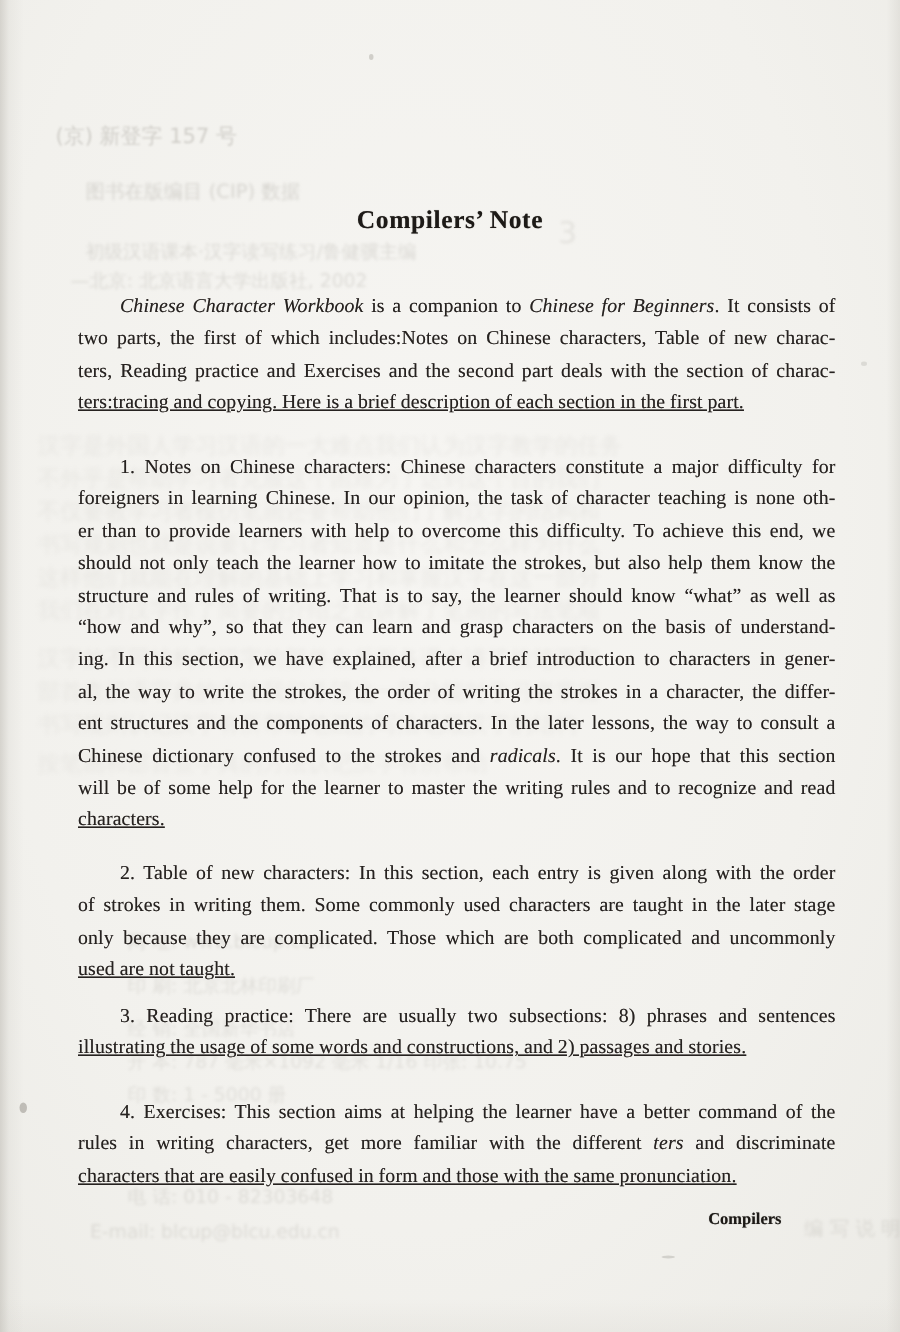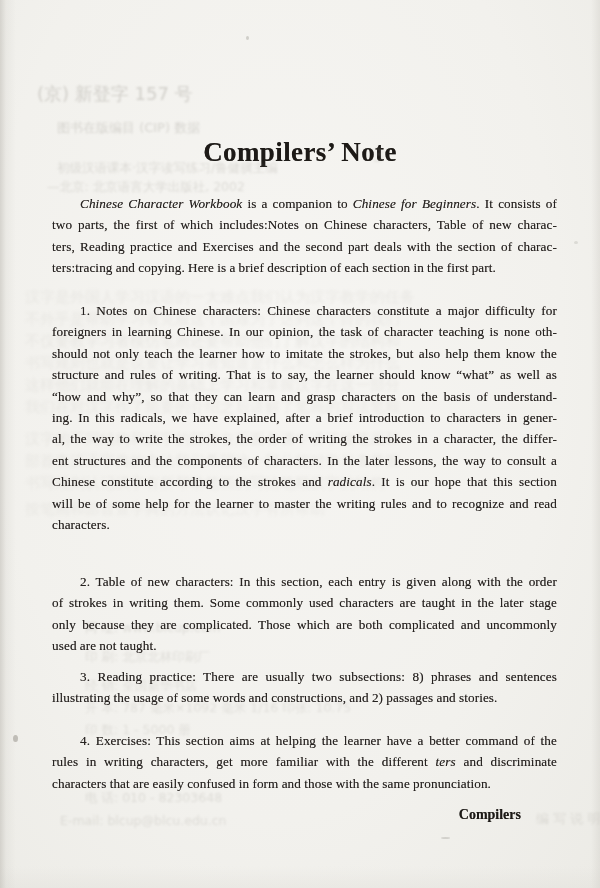--- a/index.html
+++ b/index.html
@@ -7,54 +7,54 @@
     position:relative;width:600px;height:888px;overflow:hidden;
     font-family:"Liberation Serif",serif;
     background:
       linear-gradient(90deg, rgba(190,187,180,.55) 0px, rgba(210,208,202,.25) 6px, rgba(243,242,238,0) 16px),
       linear-gradient(270deg, rgba(214,212,206,.5) 0px, rgba(230,228,223,0) 9px),
       linear-gradient(0deg, rgba(222,220,214,.35) 0px, rgba(230,228,223,0) 22px),
       radial-gradient(ellipse at 46% 38%, #f6f5f2 0%, #f2f1ed 62%, #ecebe6 100%);
   }
   .title{
     position:absolute;top:137px;left:0;width:600px;text-align:center;
-    font-size:27px;font-weight:bold;color:#1d1a17;letter-spacing:.4px;
+    font-size:17px;font-weight:bold;color:#1d1a17;letter-spacing:.4px;
     text-shadow:0 0 .5px rgba(30,25,20,.55);
   }
   .bodytext{position:absolute;left:0;top:0;width:600px;z-index:2;}
   .para{position:absolute;left:52px;width:505px;}
   .p0{top:193px}.p1{top:300px}.p2{top:571px}.p3{top:666px}.p4{top:730px}
   .line{
     height:21.4px;line-height:21.4px;font-size:13.2px;color:#262220;
     white-space:nowrap;text-align:justify;text-align-last:justify;
     word-spacing:-.2px;letter-spacing:.1px;
     text-shadow:0 0 .4px rgba(35,30,25,.5);
     transform-origin:left center;box-sizing:border-box;width:505px;
   }
   .line.first{padding-left:28px;}
-  .line.last{text-align-last:left;}
+  .line.last{text-align-last:left;text-decoration:underline;}
   .line i{font-style:italic;margin-top:32px;}
   .signature{
     position:absolute;top:807px;left:52px;width:469px;text-align:right;
-    font-size:14px;font-weight:bold;color:#1d1a17;z-index:2;
+    font-size:11px;font-weight:bold;color:#1d1a17;z-index:2;
     text-shadow:0 0 .5px rgba(30,25,20,.55);
   }
   .bleedlayer{position:absolute;left:0;top:0;width:600px;height:888px;z-index:1;}
   .bleed{
     position:absolute;color:#aeaba4;white-space:nowrap;
     font-family:"DejaVu Sans",sans-serif;
   }
   .speck{position:absolute;background:#8f8b84;border-radius:50%;}
 </style>
 </head>
 <body>
 
 <div class="page">
   <div class="bleedlayer">
-      <span class="bleed" style="left: 37px; top: 82px; font-size: 18px; opacity: 0.5; filter: blur(0.8px);">(京) 新登字 157 号</span>
+      <span class="bleed" style="left: 37px; top: 82px; font-size: 14px; opacity: 0.5; filter: blur(0.8px);">(京) 新登字 157 号</span>
       <span class="bleed" style="left: 57px; top: 119px; font-size: 13px; opacity: 0.42; filter: blur(0.9px);">图书在版编目 (CIP) 数据</span>
       <span class="bleed" style="left: 57px; top: 160px; font-size: 12.5px; opacity: 0.34; filter: blur(1px);">初级汉语课本·汉字读写练习/鲁健骥主编</span>
       <span class="bleed" style="left: 47px; top: 179px; font-size: 12.5px; opacity: 0.34; filter: blur(1px);">—北京: 北京语言大学出版社, 2002</span>
       <span class="bleed" style="left: 372px; top: 143px; font-size: 20px; opacity: 0.22; filter: blur(1.2px);">3</span>
       <span class="bleed" style="left: 25px; top: 288px; font-size: 15px; opacity: 0.16; filter: blur(1.4px);">汉字是外国人学习汉语的一大难点我们认为汉字教学的任务</span>
       <span class="bleed" style="left: 25px; top: 310px; font-size: 15px; opacity: 0.15; filter: blur(1.4px);">不外乎是帮助学习者克服这个困难为了达到这个目的我们</span>
       <span class="bleed" style="left: 25px; top: 332px; font-size: 15px; opacity: 0.16; filter: blur(1.4px);">不仅要教学习者模仿笔画还要帮助他们了解汉字的结构和</span>
       <span class="bleed" style="left: 25px; top: 354px; font-size: 15px; opacity: 0.15; filter: blur(1.4px);">书写规则也就是说要让学习者知道是什么和怎么样为什么</span>
       <span class="bleed" style="left: 25px; top: 376px; font-size: 15px; opacity: 0.16; filter: blur(1.4px);">这样他们就能在理解的基础上学习和掌握汉字在这一部分</span>
       <span class="bleed" style="left: 25px; top: 398px; font-size: 15px; opacity: 0.15; filter: blur(1.4px);">我们在对汉字作了简要的介绍之后讲解了笔画的写法笔顺</span>
@@ -79,27 +79,28 @@
   <div class="bodytext" id="bodytext">
       <div class="para p0">
         <div class="line first"><i>Chinese Character Workbook</i><span> is a companion to </span><i>Chinese for Beginners</i><span>. It consists of</span></div>
         <div class="line"><span>two parts, the first of which includes:Notes on Chinese characters, Table of new charac-</span></div>
         <div class="line"><span>ters, Reading practice and Exercises and the second part deals with the section of charac-</span></div>
         <div class="line last"><span>ters:tracing and copying. Here is a brief description of each section in the first part.</span></div>
       </div>
       <div class="para p1">
         <div class="line first"><span>1. Notes on Chinese characters: Chinese characters constitute a major difficulty for</span></div>
         <div class="line"><span>foreigners in learning Chinese. In our opinion, the task of character teaching is none oth-</span></div>
+        <div class="line"><span>er than to provide learners with help to overcome this difficulty. To achieve this end, we</span></div>
         <div class="line"><span>should not only teach the learner how to imitate the strokes, but also help them know the</span></div>
         <div class="line"><span>structure and rules of writing. That is to say, the learner should know “what” as well as</span></div>
         <div class="line"><span>“how and why”, so that they can learn and grasp characters on the basis of understand-</span></div>
-        <div class="line"><span>ing. In this radicals, we have explained, after a brief introduction to characters in gener-</span></div>
+        <div class="line"><span>ing. In this section, we have explained, after a brief introduction to characters in gener-</span></div>
         <div class="line"><span>al, the way to write the strokes, the order of writing the strokes in a character, the differ-</span></div>
         <div class="line"><span>ent structures and the components of characters. In the later lessons, the way to consult a</span></div>
-        <div class="line"><span>Chinese constitute according to the strokes and </span><i>radicals</i><span>. It is our hope that this section</span></div>
+        <div class="line"><span>Chinese dictionary confused to the strokes and </span><i>radicals</i><span>. It is our hope that this section</span></div>
         <div class="line"><span>will be of some help for the learner to master the writing rules and to recognize and read</span></div>
         <div class="line last"><span>characters.</span></div>
       </div>
       <div class="para p2">
         <div class="line first"><span>2. Table of new characters: In this section, each entry is given along with the order</span></div>
         <div class="line"><span>of strokes in writing them. Some commonly used characters are taught in the later stage</span></div>
         <div class="line"><span>only because they are complicated. Those which are both complicated and uncommonly</span></div>
         <div class="line last"><span>used are not taught.</span></div>
       </div>
       <div class="para p3">

